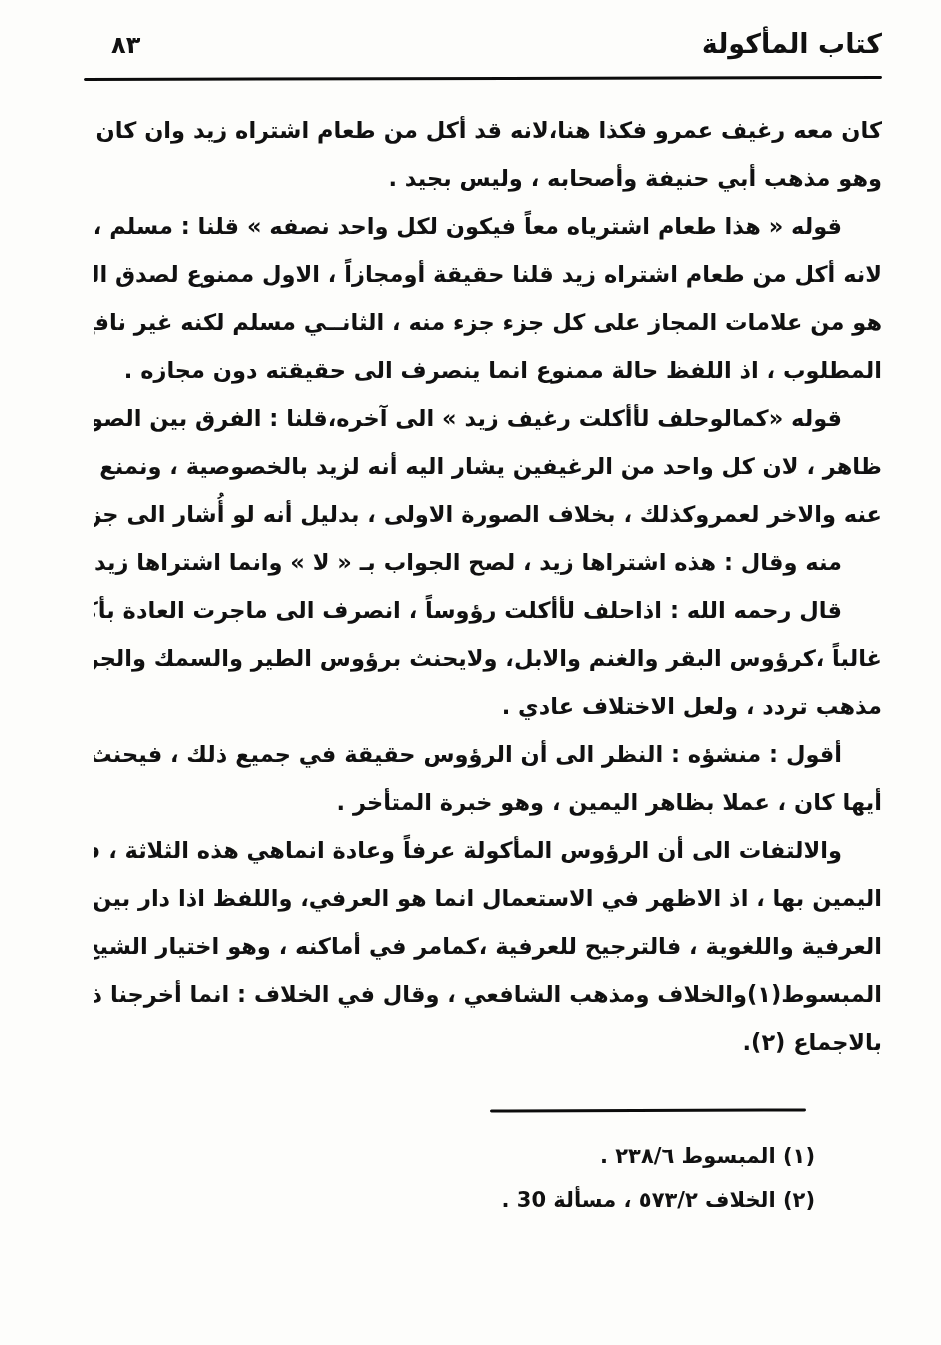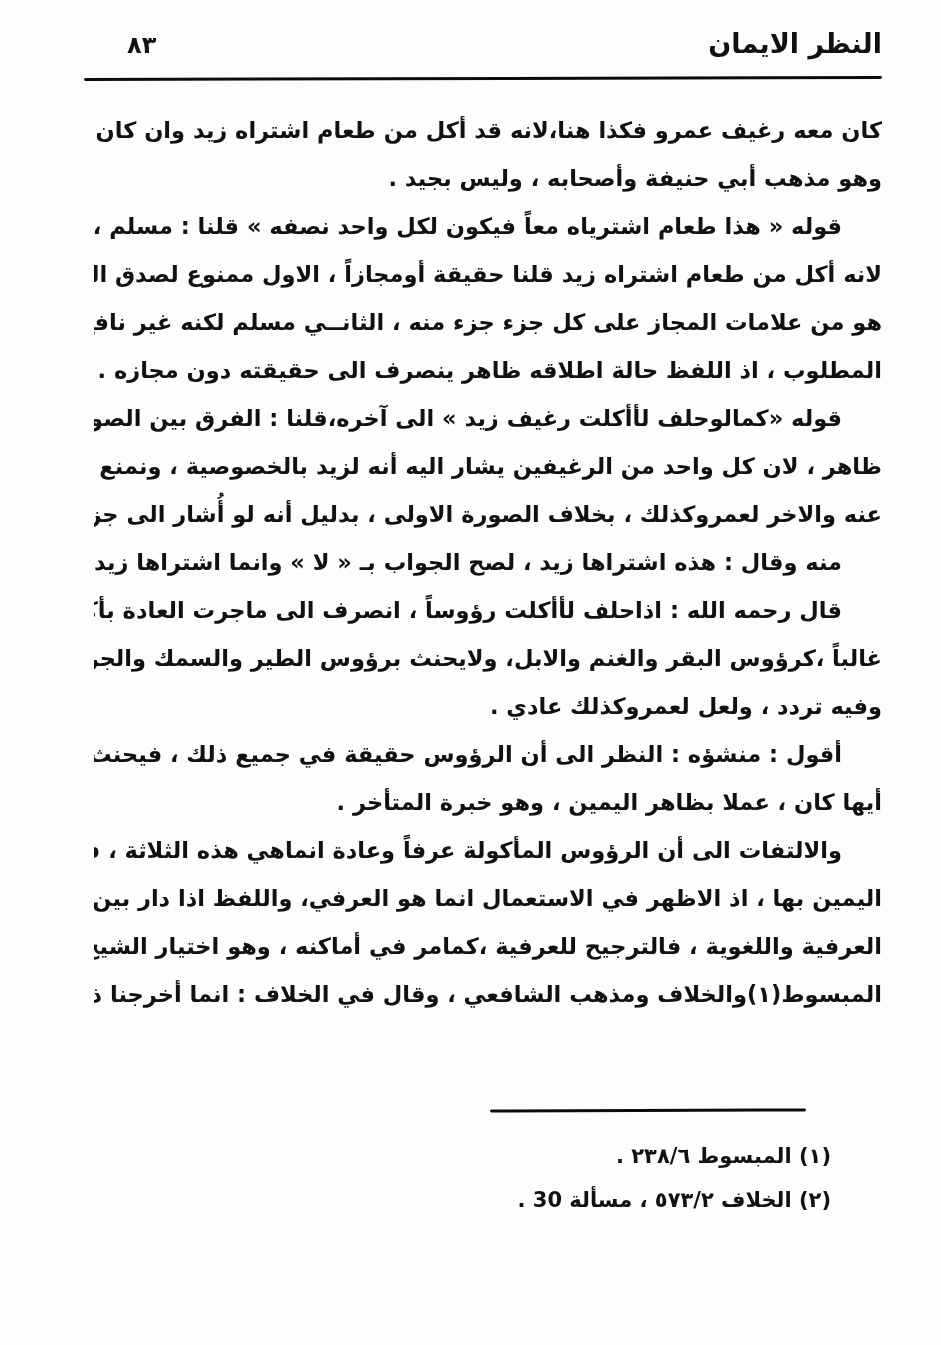--- a/index.html
+++ b/index.html
@@ -30,21 +30,21 @@
     align-items: flex-end;
   }
   .book-title {
     font-size: 27px;
     font-weight: bold;
     line-height: 1.3;
   }
   .page-number {
     font-size: 24px;
     font-weight: bold;
-    margin-left: 32px;
+    margin-left: 16px;
     line-height: 1.3;
   }
   .header-rule {
     position: absolute;
     top: 77px;
     left: 84px;
     width: 798px;
     height: 3px;
     background: #0c0c0c;
     border-radius: 2px;
@@ -84,81 +84,82 @@
     left: 490px;
     width: 316px;
     height: 3px;
     background: #0c0c0c;
     border-radius: 2px;
     transform: rotate(-0.2deg);
   }
   .footnotes {
     position: absolute;
     top: 1134px;
-    right: 110px;
+    right: 126px;
     width: 600px;
     font-size: 21px;
     font-weight: bold;
     text-align: right;
   }
   .footnote-item {
     height: 44px;
     line-height: 44px;
     white-space: nowrap;
   }
 </style>
 </head>
 <body>
 
 <div class="page">
 
   <div class="running-header">
-    <div class="book-title">النظر الايمان</div>
+    <div class="book-title">كتاب المأكولة</div>
     <div class="page-number">٨٣</div>
   </div>
 
   <div class="header-rule"></div>
 
   <div class="body-text">
 
     <div class="para">
       <div class="line">كان معه رغيف عمرو فكذا هنا،لانه قد أكل من طعام اشتراه زيد وان كان مع غيره</div>
       <div class="line end">وهو مذهب أبي حنيفة وأصحابه ، وليس بجيد .</div>
     </div>
 
     <div class="para">
       <div class="line indent">قوله « هذا طعام اشترياه معاً فيكون لكل واحد نصفه » قلنا : مسلم ، فيحنث ،</div>
       <div class="line">لانه أكل من طعام اشتراه زيد قلنا حقيقة أومجازاً ، الاول ممنوع لصدق النفي الذي</div>
       <div class="line">هو من علامات المجاز على كل جزء جزء منه ، الثانــي مسلم لكنه غير نافع في</div>
-      <div class="line end">المطلوب ، اذ اللفظ حالة اطلاقه ظاهر ينصرف الى حقيقته دون مجازه .</div>
+      <div class="line end">المطلوب ، اذ اللفظ حالة ممنوع انما ينصرف الى حقيقته دون مجازه .</div>
     </div>
 
     <div class="para">
       <div class="line indent">قوله «كمالوحلف لأأكلت رغيف زيد » الى آخره،قلنا : الفرق بين الصورتين</div>
       <div class="line">ظاهر ، لان كل واحد من الرغيفين يشار اليه أنه لزيد بالخصوصية ، ونمنع سلبه</div>
       <div class="line">عنه والاخر لعمروكذلك ، بخلاف الصورة الاولى ، بدليل أنه لو أُشار الى جزء</div>
       <div class="line end">منه وقال : هذه اشتراها زيد ، لصح الجواب بـ « لا » وانما اشتراها زيد وعمرو .</div>
     </div>
 
     <div class="para">
       <div class="line indent">قال رحمه الله : اذاحلف لأأكلت رؤوساً ، انصرف الى ماجرت العادة بأكله</div>
       <div class="line">غالباً ،كرؤوس البقر والغنم والابل، ولايحنث برؤوس الطير والسمك والجراد ،</div>
-      <div class="line end">وفيه تردد ، ولعل لعمروكذلك عادي .</div>
+      <div class="line end">مذهب تردد ، ولعل الاختلاف عادي .</div>
     </div>
 
     <div class="para">
       <div class="line indent">أقول : منشؤه : النظر الى أن الرؤوس حقيقة في جميع ذلك ، فيحنث بأكل</div>
       <div class="line end">أيها كان ، عملا بظاهر اليمين ، وهو خبرة المتأخر .</div>
     </div>
 
     <div class="para">
       <div class="line indent">والالتفات الى أن الرؤوس المأكولة عرفاً وعادة انماهي هذه الثلاثة ، فيتعلق</div>
       <div class="line">اليمين بها ، اذ الاظهر في الاستعمال انما هو العرفي، واللفظ اذا دار بين الحقيقة</div>
       <div class="line">العرفية واللغوية ، فالترجيح للعرفية ،كمامر في أماكنه ، وهو اختيار الشيخ في</div>
       <div class="line">المبسوط(١)والخلاف ومذهب الشافعي ، وقال في الخلاف : انما أخرجنا ذلك</div>
+      <div class="line end">بالاجماع (٢).</div>
     </div>
 
   </div>
 
   <div class="footnote-divider"></div>
 
   <div class="footnotes">
     <div class="footnote-item">(١) المبسوط ٢٣٨/٦ .</div>
     <div class="footnote-item">(٢) الخلاف ٥٧٣/٢ ، مسألة 30 .</div>
   </div>

